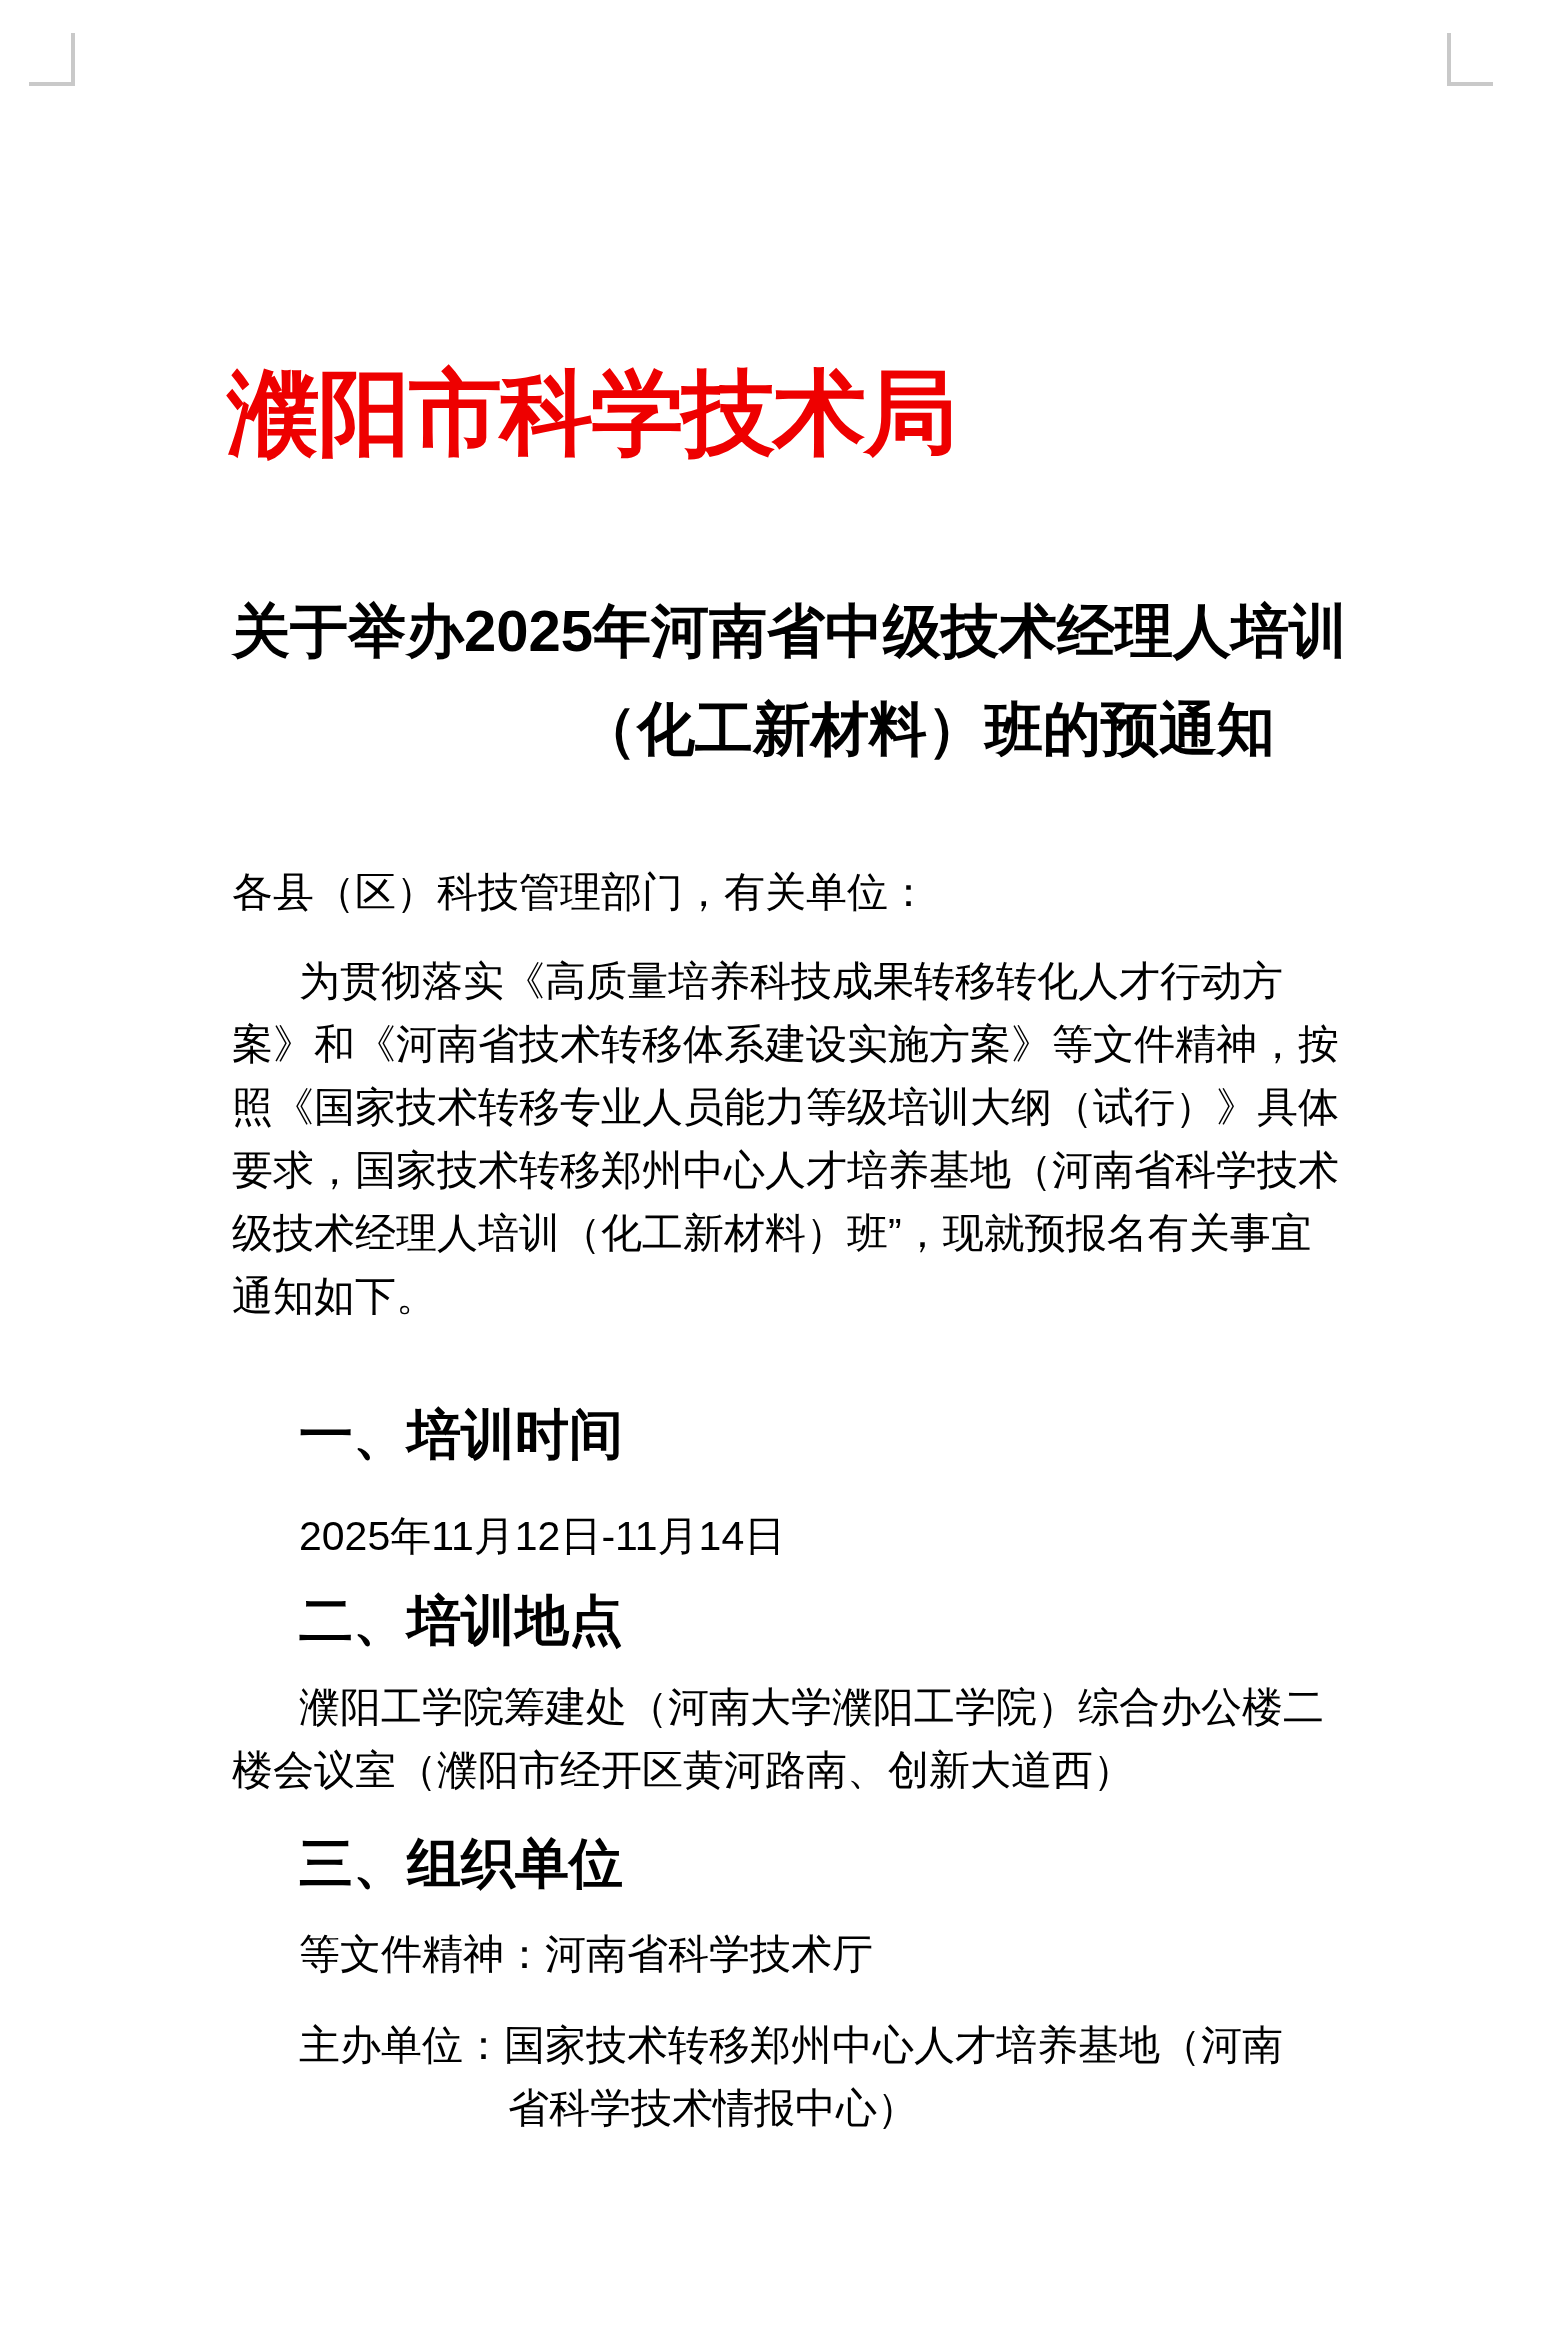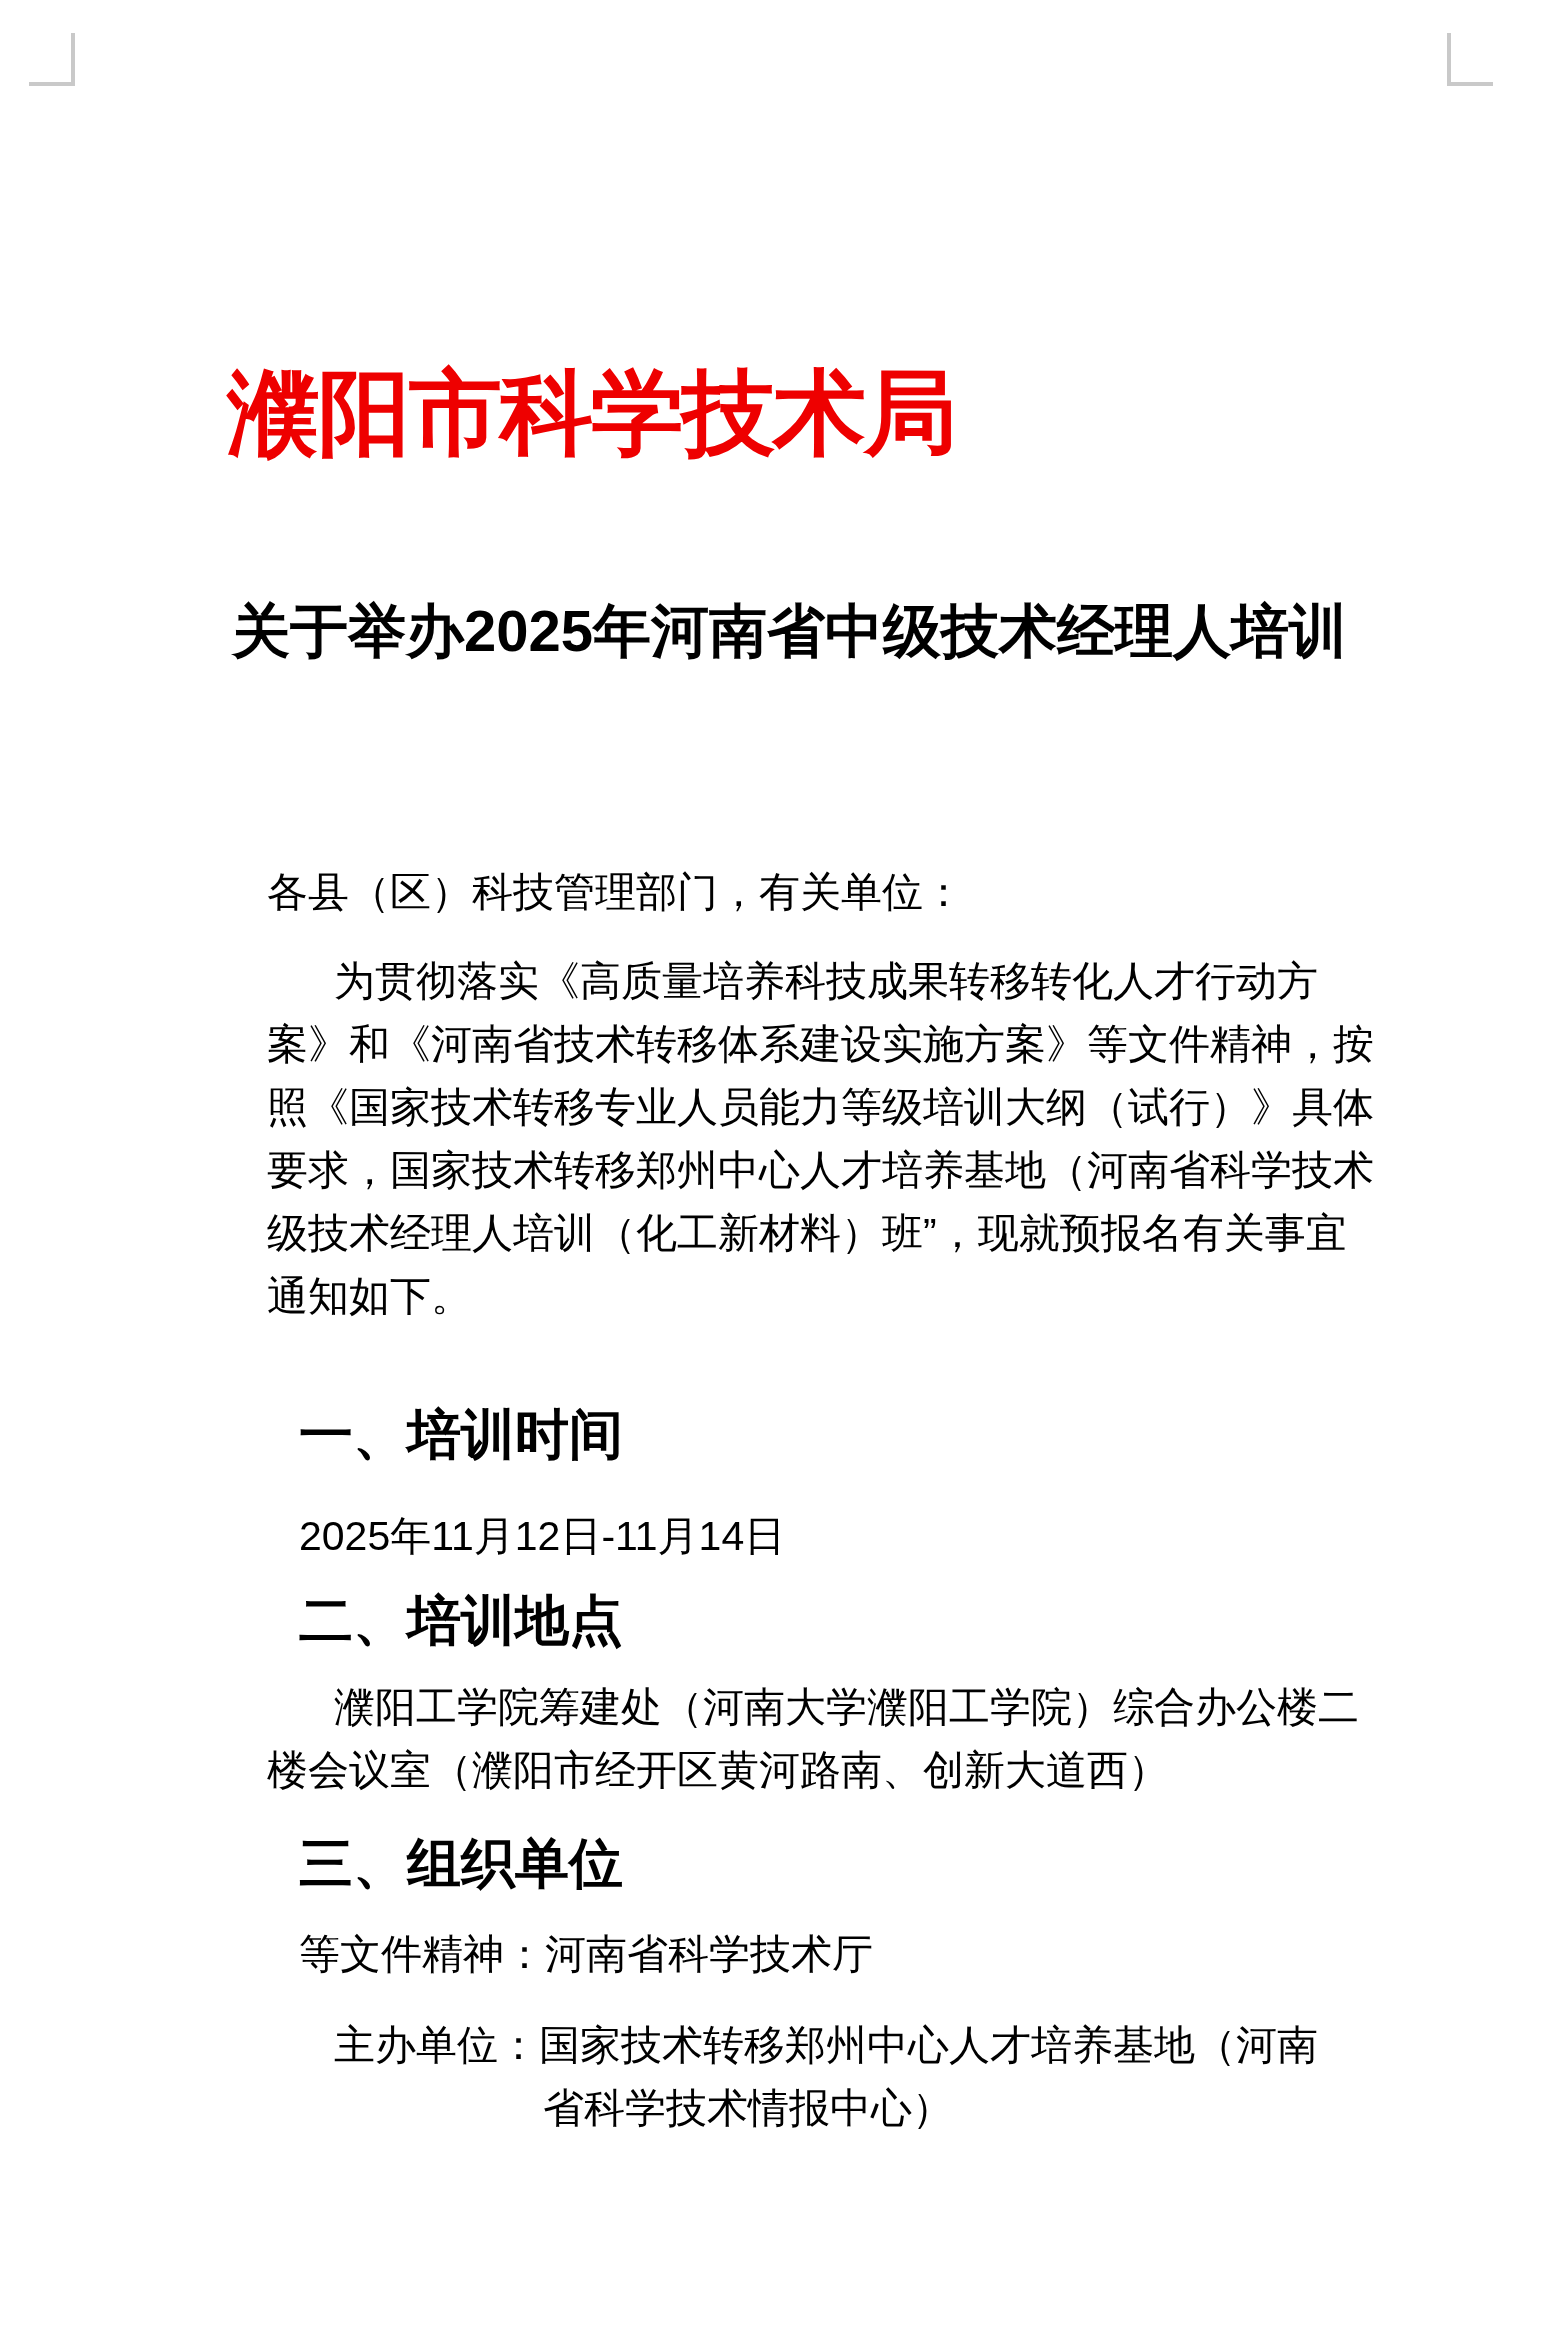--- a/index.html
+++ b/index.html
@@ -56,21 +56,21 @@
     font-weight: 700;
   }
   .doc-title .line { white-space: nowrap; }
   .body-block {
     position: absolute;
     left: 232px;
     font-size: 41px;
     line-height: 63px;
     font-weight: 400;
   }
-  .body-block .line { white-space: nowrap; margin-left: 35px; }
+  .body-block .line { white-space: nowrap; }
   .body-block .line.indent { padding-left: 67px; }
   .body-block .line.hang { padding-left: 209px; }
   .heading {
     position: absolute;
     left: 299px;
     font-size: 54px;
     line-height: 63px;
     font-weight: 700;
     white-space: nowrap;
   }
@@ -99,20 +99,21 @@
 
 <div class="page">
 
   <div class="crop-mark left"></div>
   <div class="crop-mark right"></div>
 
   <div class="agency">濮阳市科学技术局</div>
 
   <div class="doc-title">
     <div class="line">关于举办2025年河南省中级技术经理人培训</div>
+    <div class="line">（化工新材料）班的预通知</div>
   </div>
 
   <div class="body-block" style="top:861px">
     <div class="line">各县（区）科技管理部门，有关单位：</div>
   </div>
 
   <div class="body-block" style="top:950px">
     <div class="line indent">为贯彻落实《高质量培养科技成果转移转化人才行动方</div>
     <div class="line">案》和《河南省技术转移体系建设实施方案》等文件精神，按</div>
     <div class="line">照《国家技术转移专业人员能力等级培训大纲（试行）》具体</div>

